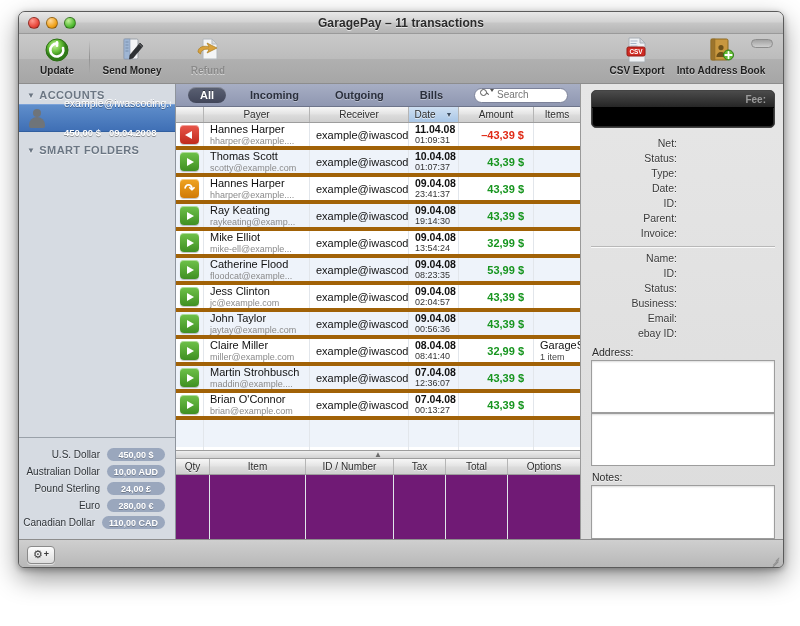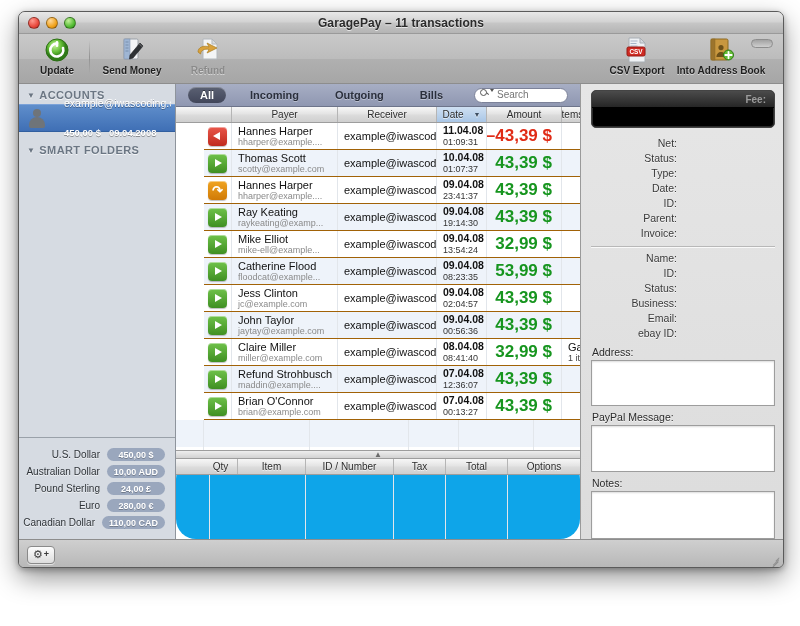--- a/index.html
+++ b/index.html
@@ -153,41 +153,40 @@
   .magtri { width:0;height:0;border-left:2.5px solid transparent;border-right:2.5px solid transparent;
     border-top:3px solid #555; }
   #searchinput { border:none; outline:none; font-size:10px; color:#9a9a9a;
     font-family:"Liberation Sans",sans-serif; width:100%; background:transparent; padding:0; }
 
   
   .thead {
     height:16px; flex:none; display:flex;
     background: linear-gradient(to bottom,#f7f7f7 0%, #e3e3e3 48%, #dcdcdc 52%, #cfcfcf 100%);
     border-bottom:1px solid #9d9d9d;
-    padding-left:28px;
   }
   .th {
     font-size:10px; color:#2d2d2d; font-weight:400;
     display:flex; align-items:center; justify-content:center;
     border-right:1px solid #b5b5b5; overflow:hidden; white-space:nowrap;
     text-shadow:0 1px 0 rgba(255,255,255,.7);
   }
   .th.sorted { background: linear-gradient(to bottom,#cfe0f2 0%, #a9c6e6 100%); }
   .sortarrow { margin-left:10px; font-size:7px; color:#3e4f63; }
 
   .col-icon  { width:28px; }
   .col-payer { width:106px; }
   .col-recv  { width:99px; }
   .col-date  { width:50px; }
   .col-amt   { width:75px; }
   .col-items { width:0; flex:1; border-right:none !important; }
 
   
   #tablebody { flex:1; overflow:hidden; background:#fff; }
-  .trow { display:flex; height:27px; border-bottom:1px solid #a16207;margin-left:28px; }
+  .trow { display:flex; height:27px; border-bottom:4px solid #a16207; }
   .trow.alt { background:#eef3fa; }
   .tc {
     border-right:1px solid #e2e6eb; overflow:hidden; white-space:nowrap;
     display:flex; flex-direction:column; justify-content:center;
   }
   .tc.col-items { border-right:none; }
   .tc.c-icon { align-items:center; justify-content:center; }
   .badge {
     width:19px;height:19px;border-radius:4px; display:flex;align-items:center;justify-content:center;
     color:#fff; font-size:12px; line-height:1;
@@ -201,42 +200,42 @@
   .arr.left  { border-top:4px solid transparent;border-bottom:4px solid transparent;border-right:7px solid #fff; margin-right:2px;}
   .refglyph { font-size:13px; font-weight:700; color:#fff; transform:scaleX(-1); }
 
   .nm { font-size:11px; color:#111; padding-left:6px; line-height:1.12; }
   .sub { font-size:9px; color:#8a8a8a; padding-left:6px; line-height:1.12; }
   .c-recv { padding-left:6px; font-size:11px; color:#111; justify-content:center; }
   .c-date { padding-left:6px; }
   .dt { font-size:10.5px; font-weight:700; color:#111; line-height:1.12; }
   .tm { font-size:9px; color:#333; line-height:1.12; }
   .c-amt { align-items:flex-end; padding-right:9px; }
-  .amt { font-size:17px; font-weight:700; }
+  .amt { font-size:11px; font-weight:700; }
   .amt.pos { color:#17951f; }
   .amt.neg { color:#e02b16; }
   .c-items { padding-left:6px; }
   .it1 { font-size:11px; color:#111; line-height:1.12; }
   .it2 { font-size:9px; color:#444; line-height:1.12; }
 
   .erow { display:flex; height:27px; }
   .erow .ec { border-right:1px solid #e2e6eb; }
   .erow.alt { background:#eef3fa; }
 
   
   #splitter {
     height:9px; flex:none;
     background: linear-gradient(to bottom,#eeeeee,#d2d2d2);
     border-top:1px solid #9d9d9d; border-bottom:1px solid #9d9d9d;
     display:flex; align-items:center; justify-content:center;
   }
   .grip { font-size:8px; color:#6b6b6b; line-height:1; }
 
   
-  #lower { height: 80px; flex:none; display:flex; flex-direction:column; background:#0ea5e9;border-radius:20px; }
+  #lower { height: 80px; flex:none; display:flex; flex-direction:column; background:#701a75; }
   .col-qty { width:34px; }
   .col-item { flex:1; }
   .col-id { width:88px; }
   .col-tax { width:52px; }
   .col-total { width:62px; }
   .col-opt { width:72px; border-right:none !important; }
   #lowerbody { flex:1; display:flex; }
   #lowerbody .lc { border-right:1px solid #e2e6eb; }
   #lowerbody .lc:last-child { border-right:none; }
 
@@ -647,21 +646,21 @@
               <div class="it2">1 item</div>
             </div>
           </div>
           <div class="trow alt">
             <div class="tc c-icon col-icon">
               <div class="badge out">
                 <span class="arr right"></span>
               </div>
             </div>
             <div class="tc col-payer">
-              <div class="nm">Refund Strohbusch</div>
+              <div class="nm">Martin Strohbusch</div>
               <div class="sub">maddin@example....</div>
             </div>
             <div class="tc c-recv col-recv">example@iwascodi...</div>
             <div class="tc c-date col-date">
               <div class="dt">07.04.08</div>
               <div class="tm">12:36:07</div>
             </div>
             <div class="tc c-amt col-amt">
               <span class="amt pos">43,39 $</span>
             </div>
@@ -792,21 +791,20 @@
           </div>
         <div class="kv">
             <span class="k">ebay ID:</span>
             <span class="v"></span>
           </div>
       </div>
 
       <div class="fieldlabel">Address:</div>
       <div class="ta" id="ta-address"></div>
 
-      <div class="fieldlabel">PayPal Message:</div>
       <div class="ta" id="ta-paypal"></div>
 
       <div class="fieldlabel">Notes:</div>
       <div class="ta" id="ta-notes"></div>
     </div>
   </div>
 
   <div id="footer">
     <div id="gearbtn">
       <span class="gearglyph">⚙</span>

